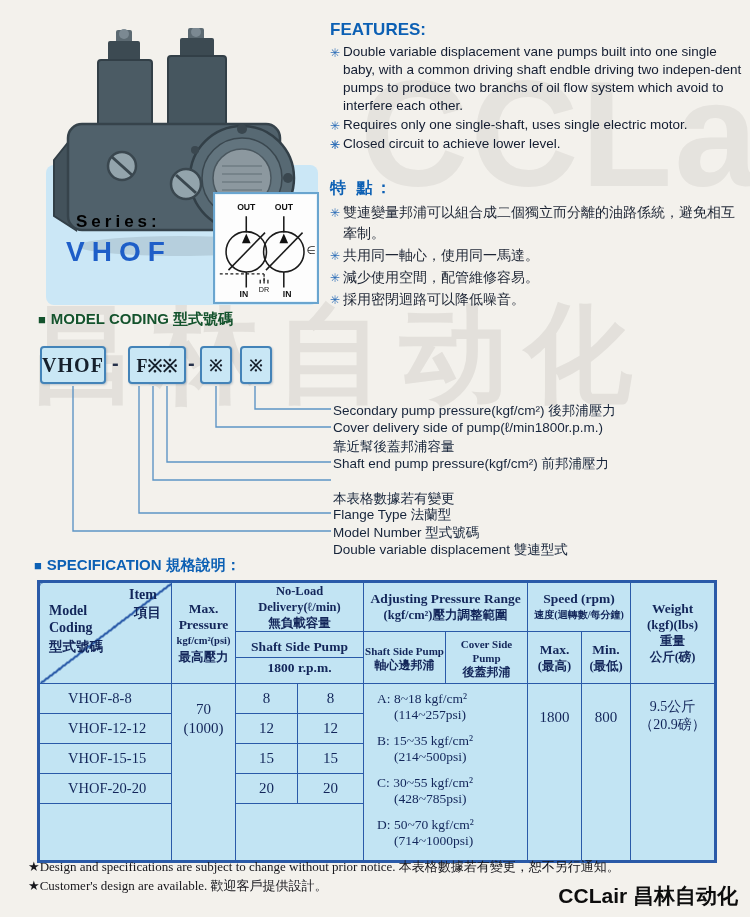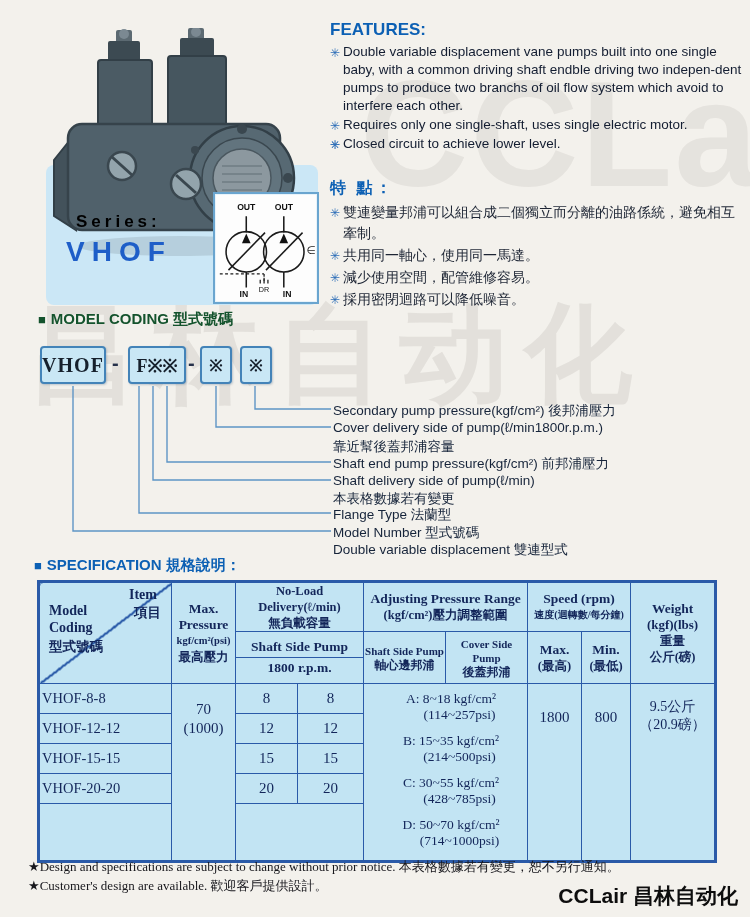--- a/index.html
+++ b/index.html
@@ -58,26 +58,26 @@
   .hd-small { font-weight:bold; font-size:11px; line-height:14px; }
   .hd-small .zh { font-size:12px; }
   .diag { position:relative;
           background-image:linear-gradient(to bottom right, transparent 49.3%, #2a5aa8 49.3%, #2a5aa8 50.7%, transparent 50.7%); }
   .diag span { position:absolute; font-weight:bold; line-height:16px; }
   .d-item   { top:4px;  right:14px; font-size:14px; }
   .d-itemzh { top:22px; right:10px; font-size:13.5px; }
   .d-m1 { top:20px; left:9px; font-size:14px; }
   .d-m2 { top:37px; left:9px; font-size:14px; }
   .d-m3 { top:56px; left:9px; font-size:13.5px; }
-  .cell-model { text-align:left !important; padding-left:2px; font-size:14.5px; }
+  .cell-model { text-align:left !important; padding-left:28px; font-size:14.5px; }
   .cell-num { font-size:15px; }
   .cell-top { vertical-align:top !important; font-size:15px; line-height:19px; }
   .pt16 { padding-top:16px; } .pt24 { padding-top:24px; } .pt14 { padding-top:14px; }
   .cell-press { vertical-align:top !important; text-align:left !important; padding:7px 2px 0 13px; font-size:13.5px; line-height:16px; }
-  .pr-group { margin-bottom:10px;text-align:center; }
+  .pr-group { margin-bottom:10px; }
   .pr-l2 { padding-left:17px; }
   .wt { font-size:14px; line-height:18px; }
   .split-top { border-bottom:1.5px solid #2a5aa8; padding:2px 0; }
   .split-bot { padding:2px 0; }
 
   
   .note { position:absolute; left:28px; font-family:"Liberation Serif", serif; font-size:13px; color:#17171c; z-index:2; white-space:nowrap; }
   .n1 { top:858px; } .n2 { top:877px; }
   .brand { position:absolute; right:12px; top:882px; font-size:21px; font-weight:bold; color:#0d0d0d; z-index:2; }
 </style>
@@ -183,21 +183,20 @@
       <path d="M167 386 V462 H331"></path>
       <path d="M153 386 V480 H331"></path>
       <path d="M139 386 V513 H331"></path>
       <path d="M73 386 V531 H331"></path>
     </g>
   </svg>
   <div class="callout" style="top:402px">Secondary pump pressure(kgf/cm²) 後邦浦壓力</div>
   <div class="callout" style="top:420px">Cover delivery side of pump(ℓ/min1800r.p.m.)</div>
   <div class="callout" style="top:438px">靠近幫後蓋邦浦容量</div>
   <div class="callout" style="top:455px">Shaft end pump pressure(kgf/cm²) 前邦浦壓力</div>
-  <div class="callout" style="top:473px">Shaft delivery side of pump(ℓ/min)</div>
   <div class="callout" style="top:490px">本表格數據若有變更</div>
   <div class="callout" style="top:506px">Flange Type 法蘭型</div>
   <div class="callout" style="top:524px">Model Number 型式號碼</div>
   <div class="callout" style="top:541px">Double variable displacement 雙連型式</div>
 
   <div class="z spec-title">
     <span class="sq">■</span><span>SPECIFICATION</span>&nbsp;<span>規格說明：</span>
   </div>
 
   <table class="spec-table">

